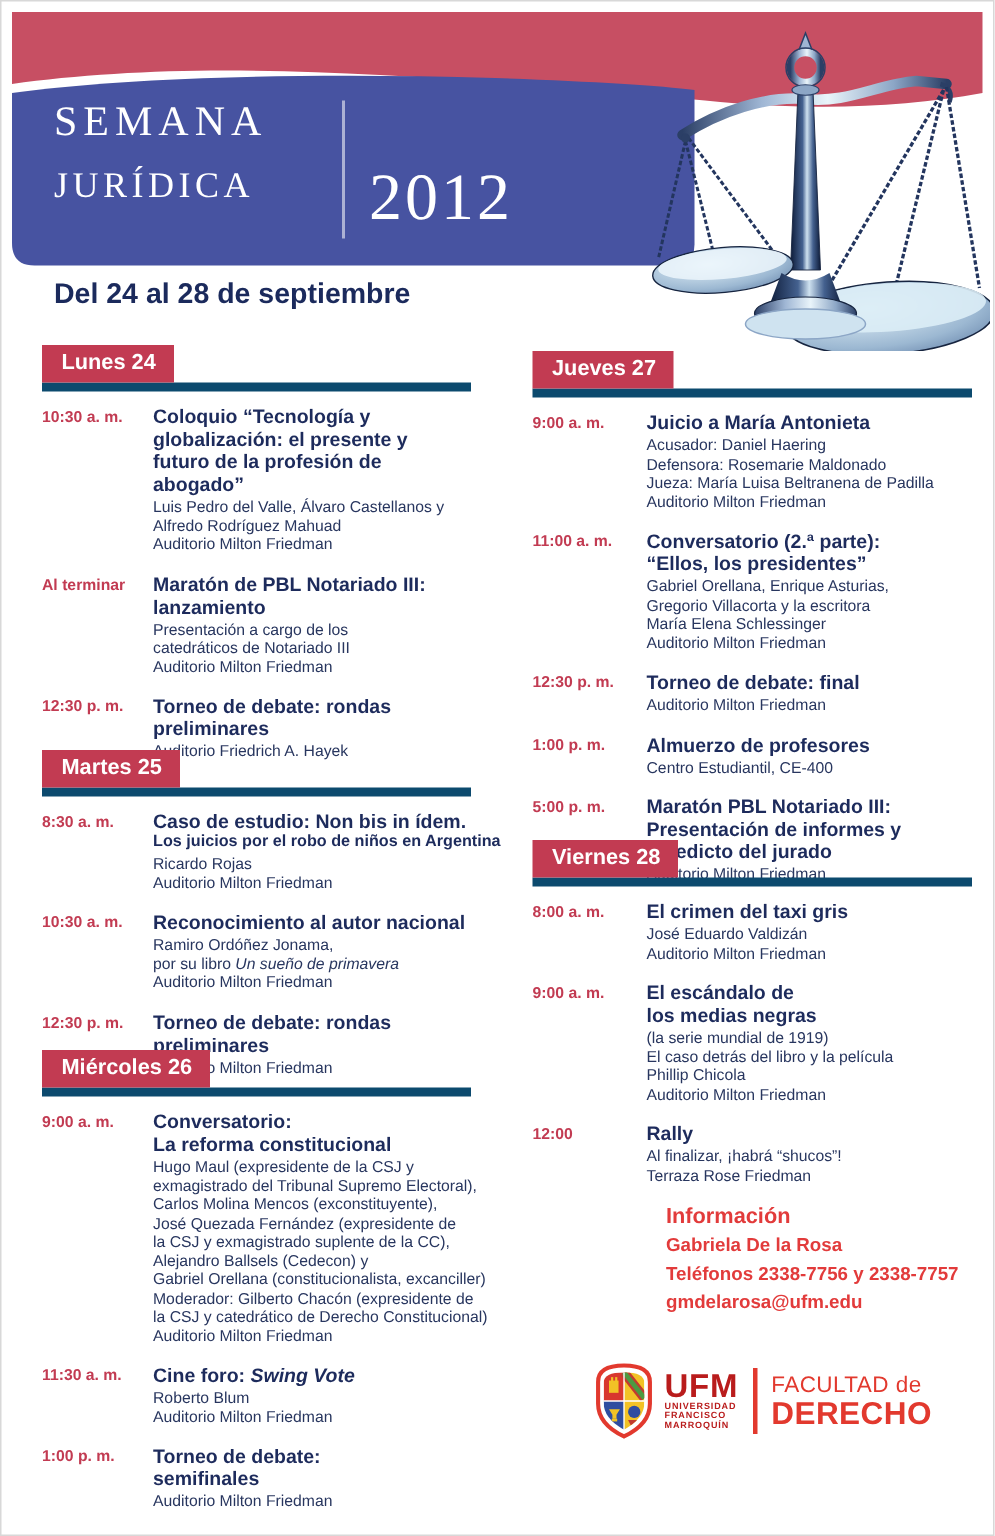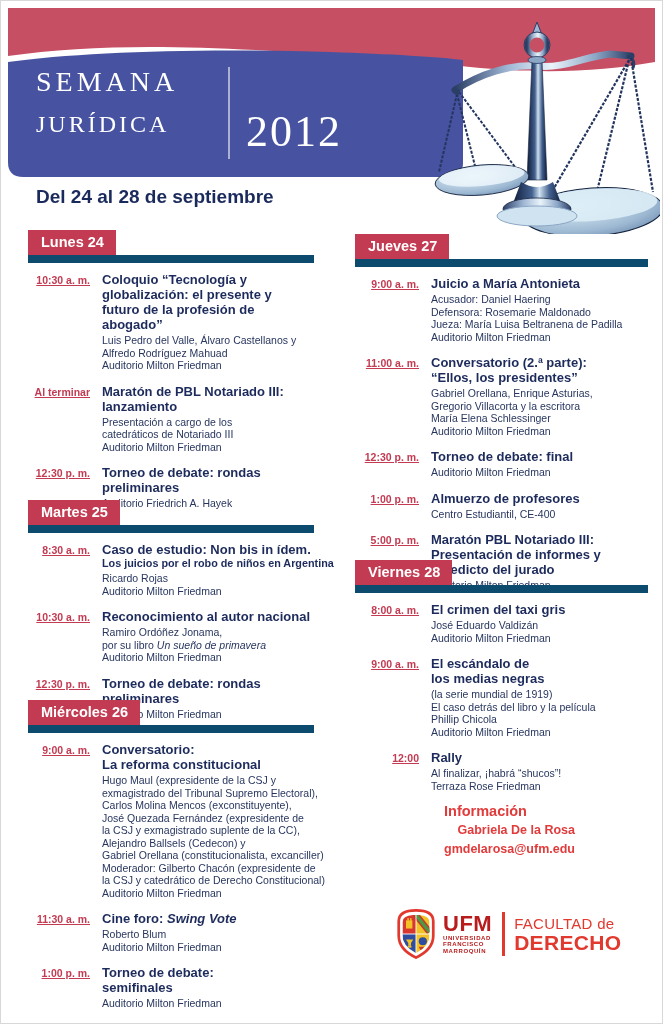--- a/index.html
+++ b/index.html
@@ -14,39 +14,39 @@
   .scales { position:absolute; left:425px; top:12px; z-index:3; }
   .hdr-text { position:absolute; z-index:4; color:#fff; font-family:"Liberation Serif", serif; }
   .t-semana   { left:36px; top:66px;  font-size:28px; letter-spacing:4px; }
   .t-juridica { left:36px; top:111px; font-size:24px; letter-spacing:3px; }
   .t-year     { left:246px; top:106px; font-size:44px; letter-spacing:2px; }
   .t-divider  { position:absolute; z-index:4; left:228px; top:67px; width:2px; height:92px; background:rgba(255,255,255,.55); }
   .date-range { position:absolute; z-index:4; left:36px; top:186px; font-size:19px; font-weight:bold; color:#1B2A5C; }
   
   .day-section { position:absolute; width:286px; z-index:5; }
   .day-section.right { width:293px; }
-  .day-header { border-bottom:8px solid #0c4a6e; }
+  .day-header { border-bottom:6px solid #0c4a6e; }
   .day-box { display:inline-block; background:#C23B52; color:#fff; font-weight:bold;
              font-size:14.5px; padding:4px 12px 5px 13px; }
   .events { margin-top:9px; }
   .event { display:flex; margin-bottom:12px; }
-  .time { flex:0 0 62px; text-align:right; color:#C23B52; font-weight:bold;
-          font-size:10.5px; padding-top:2px; white-space:nowrap;text-decoration:underline; }
+  .time { flex:0 0 62px; text-align:left; color:#C23B52; font-weight:bold;
+          font-size:10.5px; padding-top:2px; white-space:nowrap; }
   .right .time { flex:0 0 64px; }
   .content { margin-left:12px; }
   .right .content { }
   .title { font-weight:bold; font-size:13px; color:#1D2B5C; line-height:15px; white-space:pre; }
   .title em { font-style:italic;margin-top:24px; }
   .subtitle { font-weight:bold; font-size:10.8px; color:#1D2B5C; line-height:13px; white-space:pre; }
   .details { font-size:10.5px; color:#28365F; line-height:12.5px; white-space:pre; margin-top:2px; }
   .details em { font-style:italic; }
   
   .info { position:absolute; left:444px; top:802px; color:#E23B3B; z-index:5; }
   .info .i-head { font-size:14.5px; font-weight:bold; line-height:19px; }
-  .info .i-line { font-size:12.5px; font-weight:bold; line-height:19px;text-align:right; }
+  .info .i-line { font-size:12.5px; font-weight:bold; line-height:19px; }
   
   .logo { position:absolute; left:396px; top:908px; display:flex; align-items:center; z-index:5; }
   .ufm-block { margin-left:7px; color:#b91c1c; }
   .ufm-acronym { font-size:22px; font-weight:bold; line-height:20px; letter-spacing:0.5px; }
   .ufm-univ { font-size:6px; font-weight:bold; line-height:6.6px; letter-spacing:0.6px; white-space:pre; margin-top:1px; }
   .logo-divider { width:3px; height:44px; background:#E2392E; margin:0 9px 0 10px; }
   .faculty { color:#E2392E; }
   .fac-top { font-size:15px; line-height:17px; letter-spacing:0.3px; }
   .fac-bottom { font-size:21px; font-weight:bold; line-height:21px; letter-spacing:0.3px; }
 </style>
@@ -305,20 +305,21 @@
         <div class="details">Al finalizar, ¡habrá “shucos”!
 Terraza Rose Friedman</div>
       </div>
     </div>
   </div>
 </section>
 
 <div class="info">
   <div class="i-head">Información</div>
   <div class="i-line">Gabriela De la Rosa</div>
+  <div class="i-line">Teléfonos 2338-7756 y 2338-7757</div>
   <div class="i-line">gmdelarosa@ufm.edu</div>
 </div>
 
 <div class="logo">
   <svg width="40" height="52" viewBox="0 0 44 56">
     <path d="M22,2 Q3,2 3,14 V30 Q3,45 22,54 Q41,45 41,30 V14 Q41,2 22,2 Z" fill="#ffffff" stroke="#E2392E" stroke-width="3"></path>
     <clipPath id="crest-clip">
         <path d="M22,7 Q7,7 7,15 V29 Q7,41 22,49 Q37,41 37,29 V15 Q37,7 22,7 Z"></path>
       </clipPath>
     <g clip-path="url(#crest-clip)">

